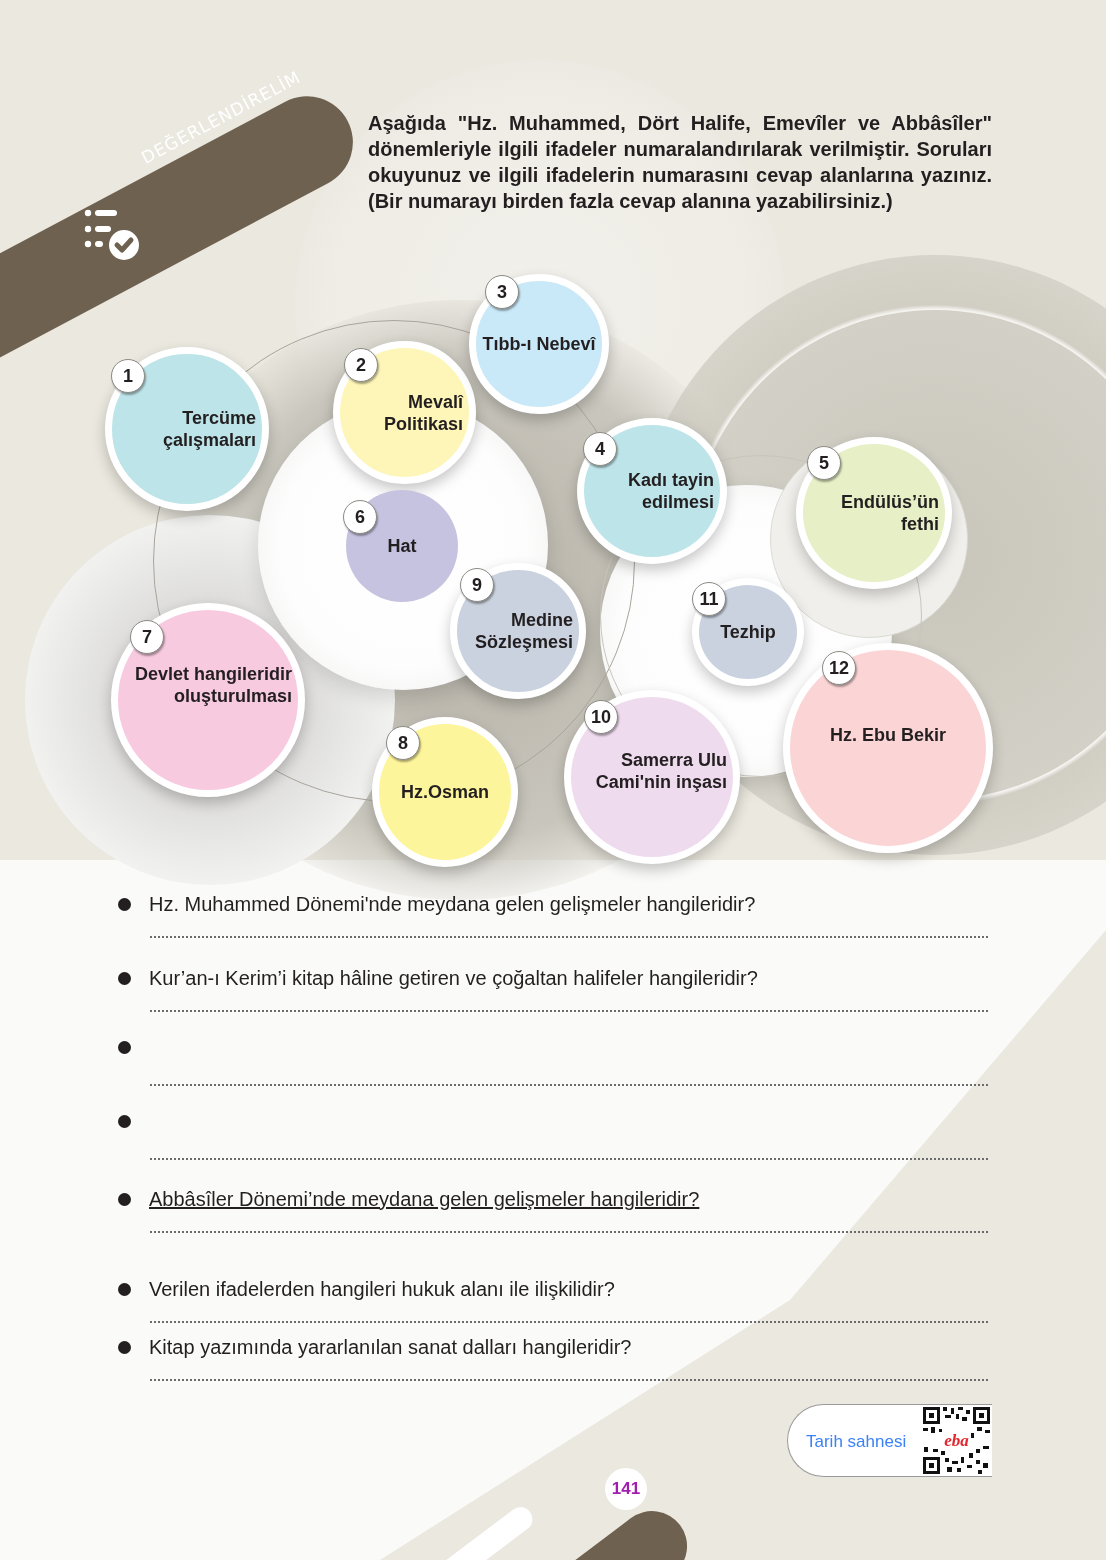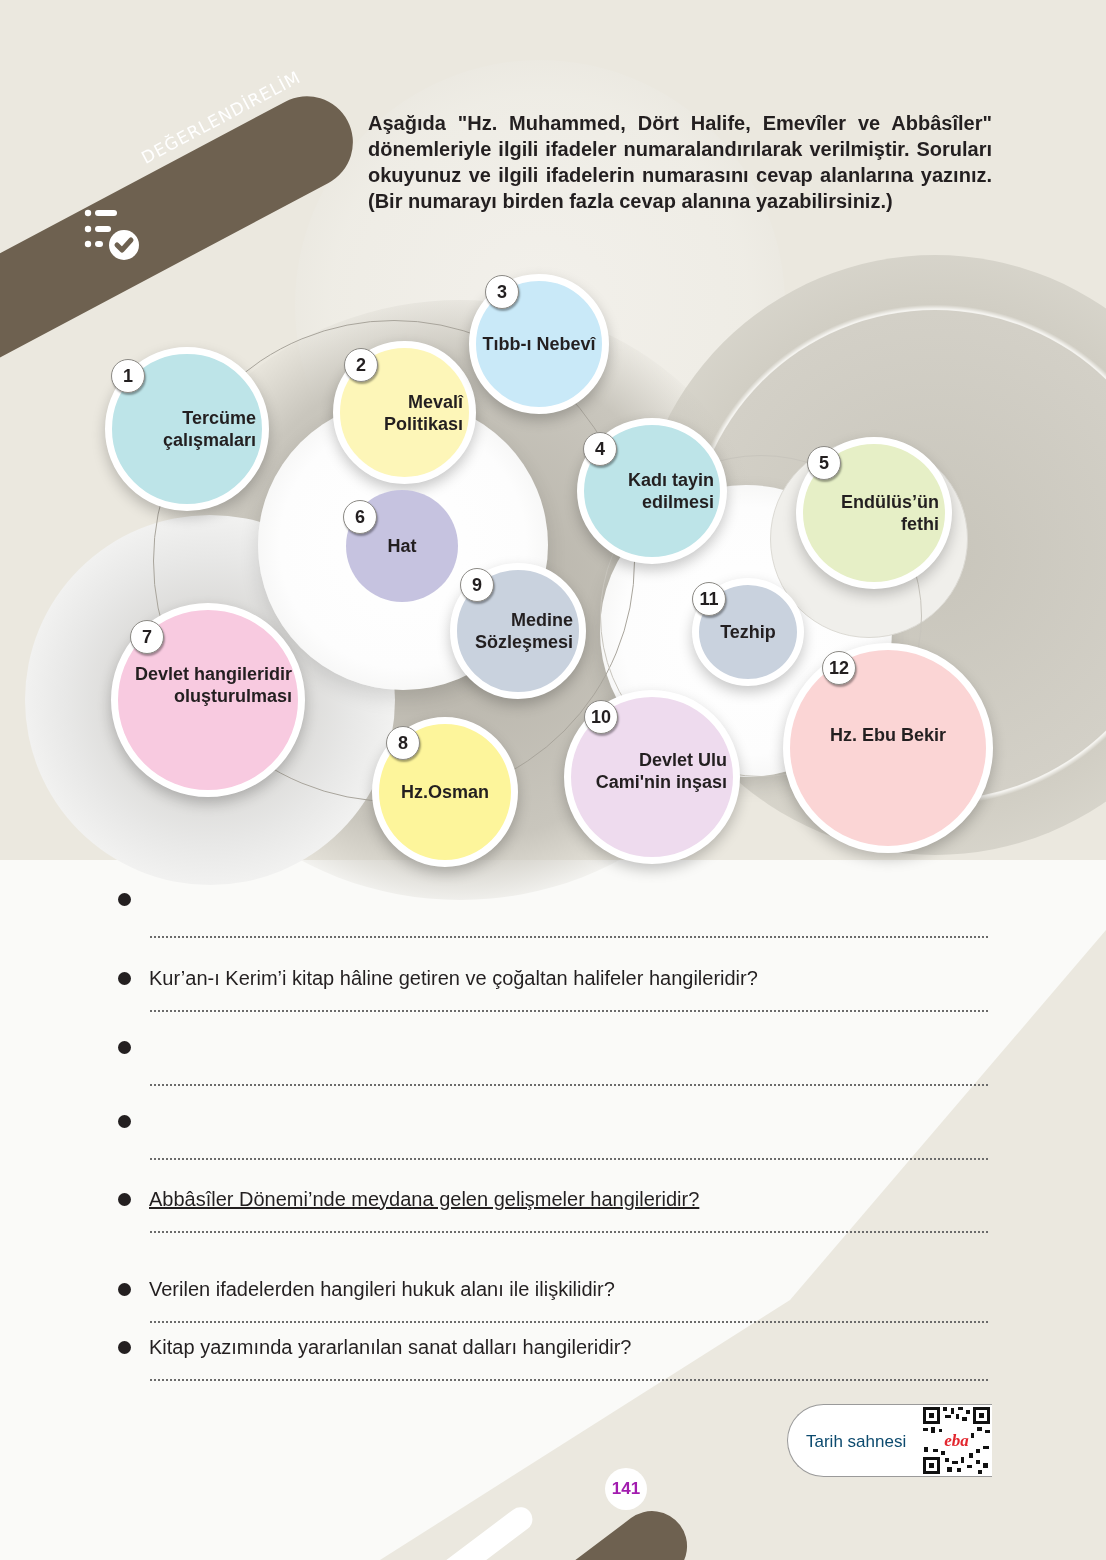--- a/index.html
+++ b/index.html
@@ -80,21 +80,21 @@
   .answer-line {
     position: absolute; left: 32px; width: 838px; height: 0;
     border-bottom: 2px dotted #6b6b6b; top: 43px;
   }
 
   .qr-box {
     position: absolute; left: 787px; top: 1404px; width: 205px; height: 73px;
     background: #fff; border: 1px solid #9a9a9a; border-radius: 37px 0 0 37px; border-right: none;
     box-sizing: border-box;
   }
-  .qr-label { position: absolute; left: 18px; top: 27px; font-size: 17px; color: #0c4a6e; }
+  .qr-label { position: absolute; left: 18px; top: 27px; font-size: 17px; color: #3b82f6; }
   .qr-code { position: absolute; right: 0; top: 0; width: 71px; height: 71px; }
 
   .footer-stroke {
     position: absolute; left: 360px; top: 1490px; width: 320px; height: 70px;
     background: #6e6150; border-radius: 35px; transform: rotate(-37deg); transform-origin: 100% 50%;
   }
   .footer-white {
     position: absolute; left: 200px; top: 1500px; width: 330px; height: 24px;
     background: #fff; border-radius: 12px; transform: rotate(-37deg); transform-origin: 100% 50%;
   }
@@ -173,37 +173,38 @@
   <span class="bubble-label">Hz.Osman</span>
 </div>
 <div class="num" style="left:386px;top:726px;">8</div>
 
 <div class="bubble" style="left:450px;top:563px;width:136px;height:136px;background:#c9d2de;">
   <span class="bubble-label">Medine Sözleşmesi</span>
 </div>
 <div class="num" style="left:460px;top:568px;">9</div>
 
 <div class="bubble" style="left:564px;top:690px;width:176px;height:174px;background:#eedbee;">
-  <span class="bubble-label" style="margin-top:-12px;">Devlet Ulu Cami'nin inşası</span>
+  <span class="bubble-label" style="margin-top:-12px;">Samerra Ulu Cami'nin inşası</span>
 </div>
 <div class="num" style="left:584px;top:700px;">10</div>
 
 <div class="bubble" style="left:692px;top:578px;width:112px;height:108px;background:#c9d2de;">
   <span class="bubble-label">Tezhip</span>
 </div>
 <div class="num" style="left:692px;top:582px;text-align:center;">11</div>
 
 <div class="bubble" style="left:783px;top:643px;width:210px;height:210px;background:#fbd5d5;">
   <span class="bubble-label" style="margin-top:-26px;">Hz. Ebu Bekir</span>
 </div>
 <div class="num" style="left:822px;top:651px;">12</div>
 
 <div class="q" style="top:893px;">
   <div class="q-row">
       <span class="bullet"></span>
+      <span>Hz. Muhammed Dönemi'nde meydana gelen gelişmeler hangileridir?</span>
     </div>
   <div class="answer-line"></div>
 </div>
 <div class="q" style="top:967px;">
   <div class="q-row">
       <span class="bullet"></span>
       <span>Kur’an-ı Kerim’i kitap hâline getiren ve çoğaltan halifeler hangileridir?</span>
     </div>
   <div class="answer-line"></div>
 </div>

